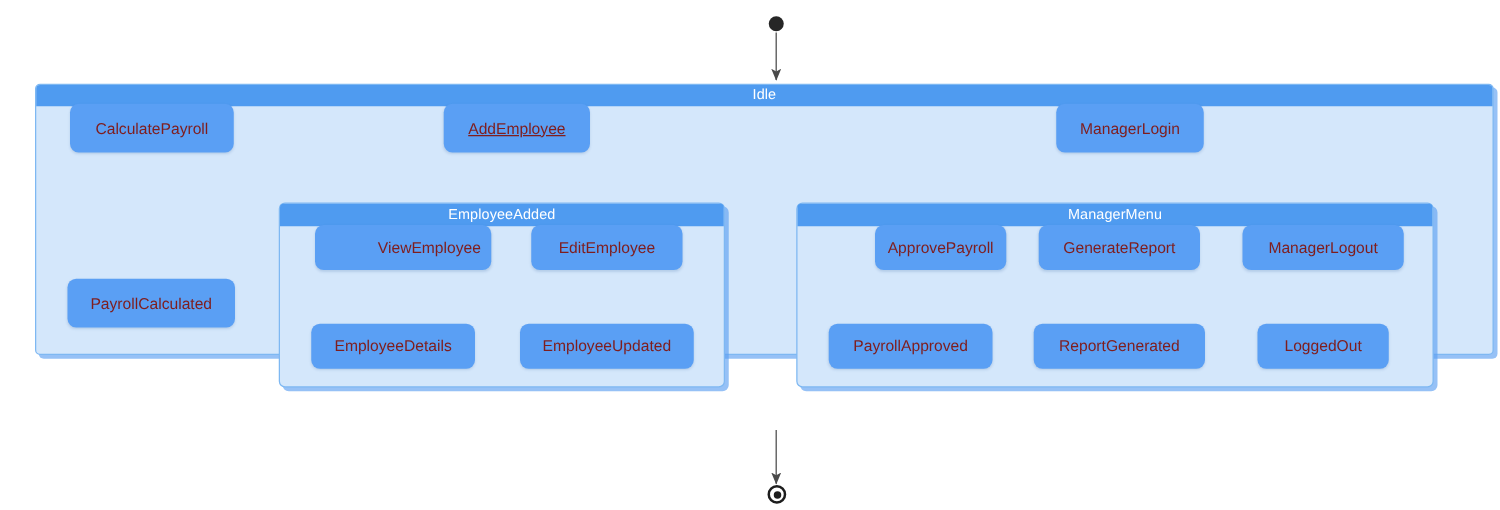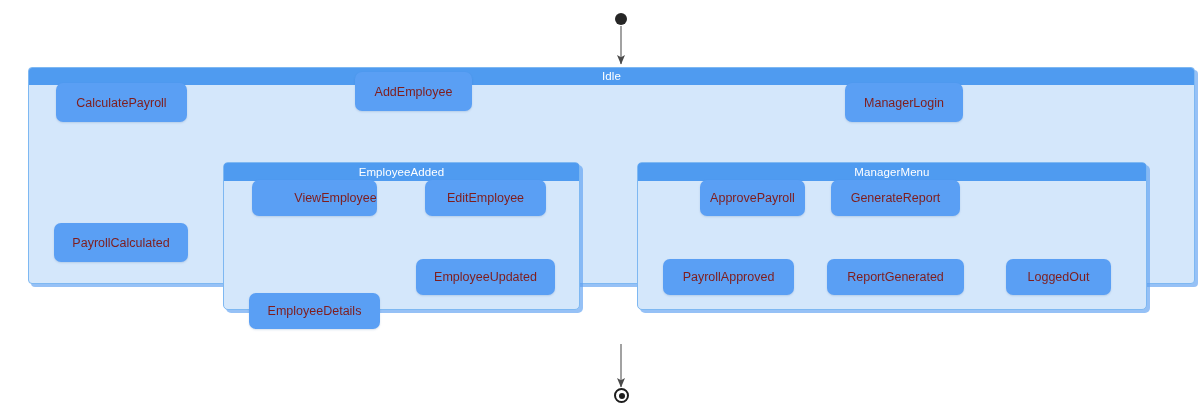--- a/index.html
+++ b/index.html
@@ -147,36 +147,37 @@
   </div>
 
   <div class="composite" id="c-manager-menu" style="left:637px; top:162px; width:510px; height:148px;">
     <div class="composite-title">ManagerMenu</div>
   </div>
 
   <div class="state" style="left:56px;  top:83px;  width:131px; height:39px;">CalculatePayroll</div>
 
   <div class="state" style="left:54px;  top:223px; width:134px; height:39px;">PayrollCalculated</div>
 
-  <div class="state" style="left:355px; top:72px;  width:117px; height:39px;">AddEmployee</div>
+  <div class="state" style="left:355px; top:83px;  width:117px; height:39px;text-decoration:underline;">AddEmployee</div>
 
   <div class="state" style="left:845px; top:83px;  width:118px; height:39px;">ManagerLogin</div>
 
-  <div class="state" style="left:252px; top:180px; width:125px; height:36px;padding-left:42px;">ViewEmployee</div>
+  <div class="state" style="left:252px; top:180px; width:141px; height:36px;padding-left:42px;">ViewEmployee</div>
 
   <div class="state" style="left:425px; top:180px; width:121px; height:36px;">EditEmployee</div>
 
-  <div class="state" style="left:249px; top:259px; width:131px; height:36px;margin-top:34px;">EmployeeDetails</div>
+  <div class="state" style="left:249px; top:259px; width:131px; height:36px;">EmployeeDetails</div>
 
   <div class="state" style="left:416px; top:259px; width:139px; height:36px;">EmployeeUpdated</div>
 
   <div class="state" style="left:700px; top:180px; width:105px; height:36px;">ApprovePayroll</div>
 
   <div class="state" style="left:831px; top:180px; width:129px; height:36px;">GenerateReport</div>
 
+  <div class="state" style="left:994px; top:180px; width:129px; height:36px;">ManagerLogout</div>
 
   <div class="state" style="left:663px; top:259px; width:131px; height:36px;">PayrollApproved</div>
 
   <div class="state" style="left:827px; top:259px; width:137px; height:36px;">ReportGenerated</div>
 
   <div class="state" style="left:1006px; top:259px; width:105px; height:36px;">LoggedOut</div>
 
 </div>
 
 </body></html>

